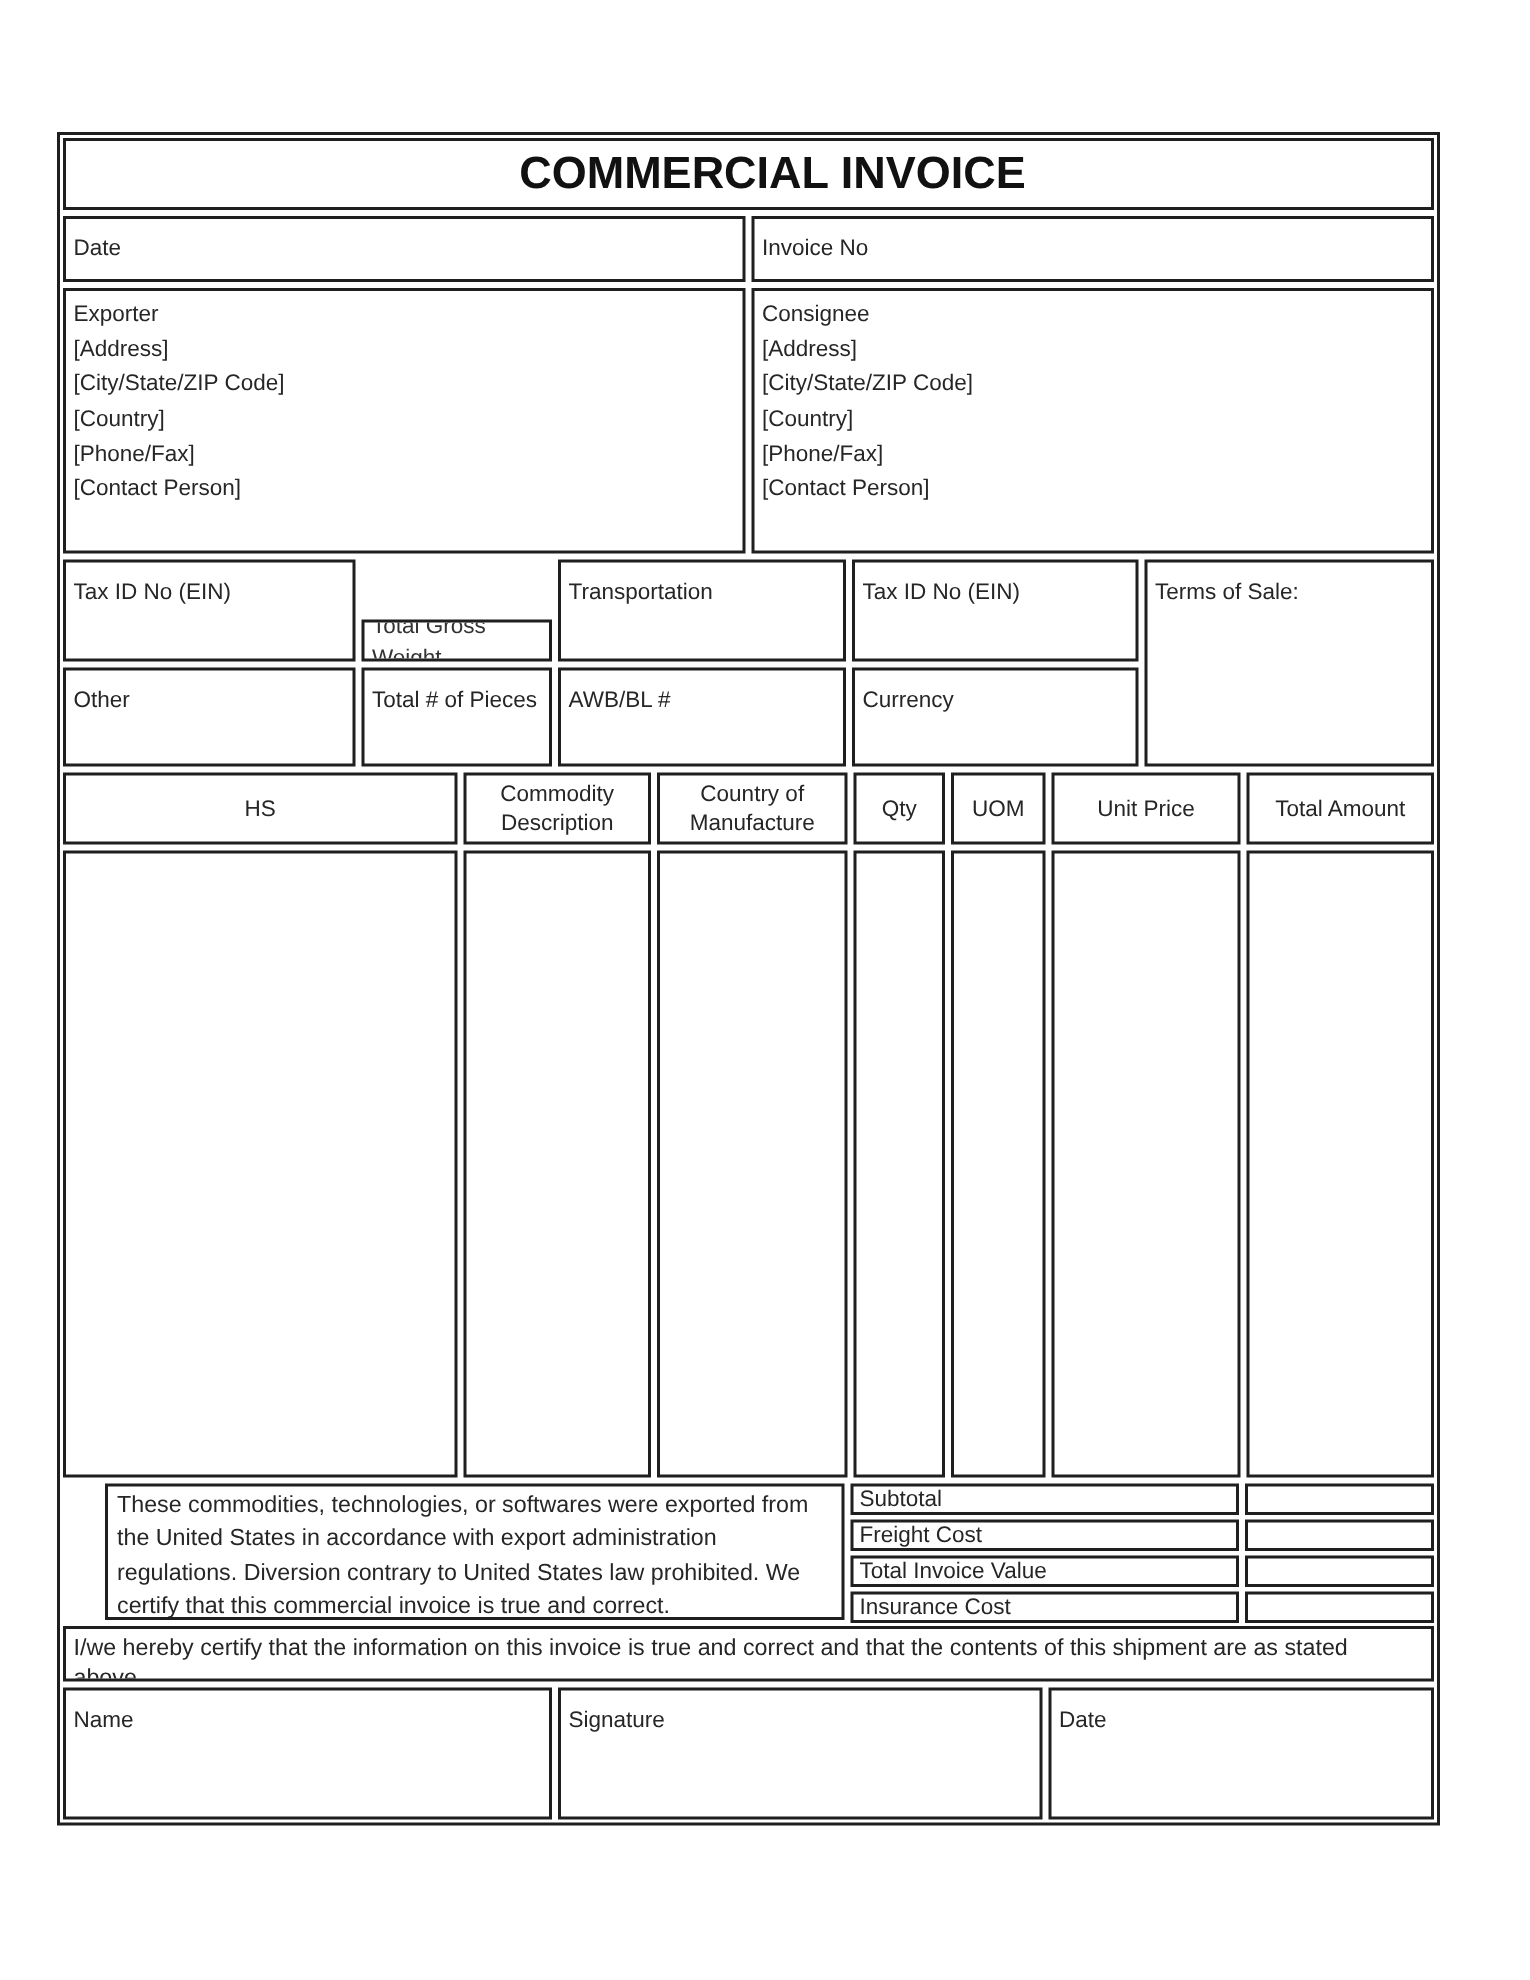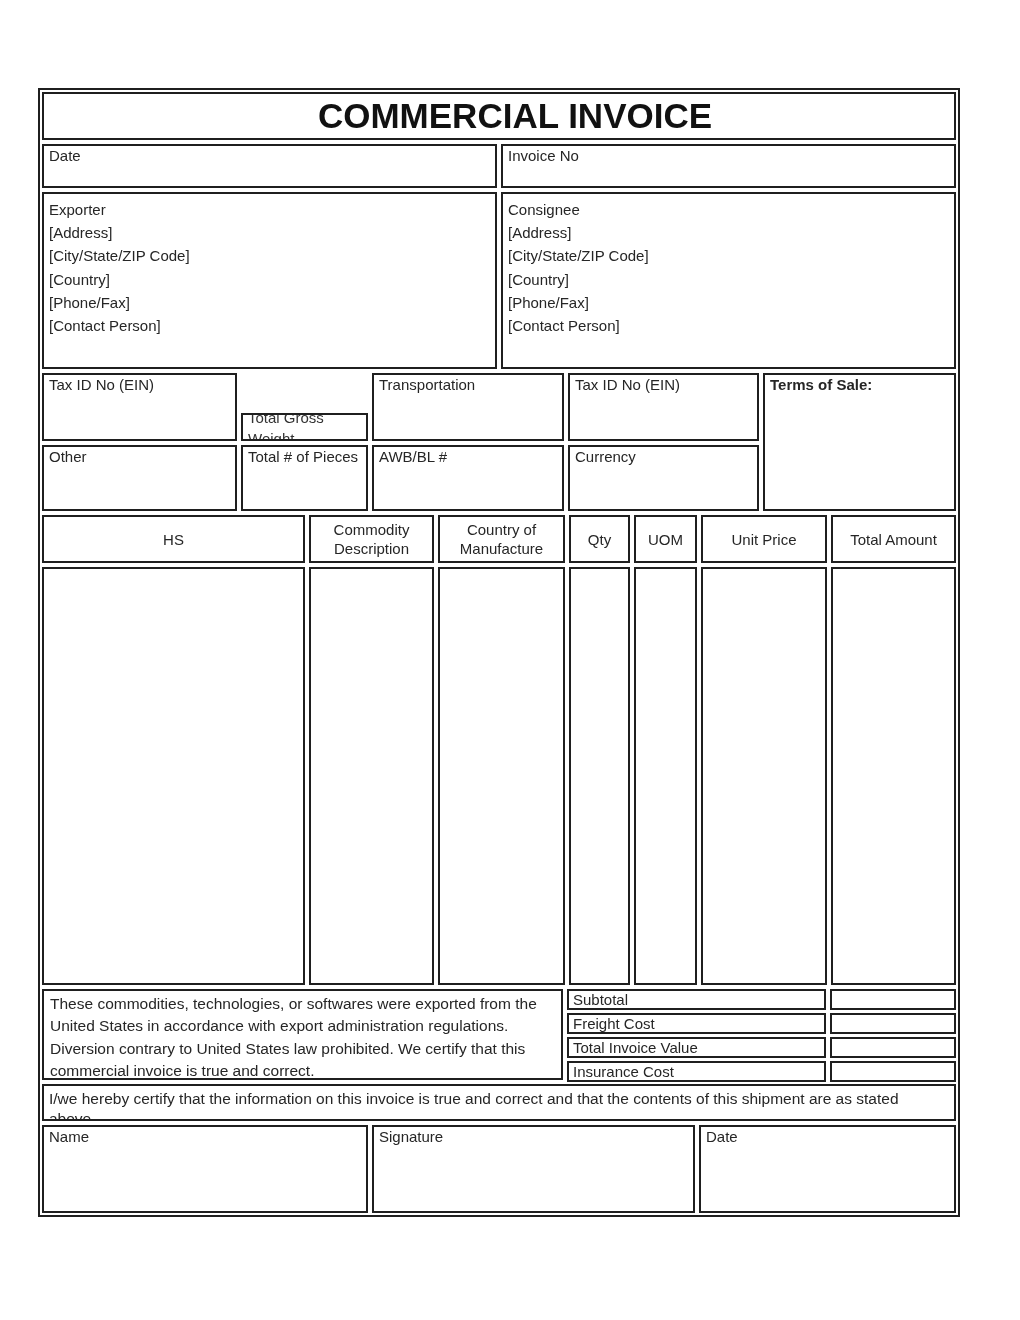--- a/index.html
+++ b/index.html
@@ -15,67 +15,67 @@
   .form {
     position: absolute; left: 38px; top: 88px; width: 922px;
     border: 2px solid #1f1f1f;
     padding: 2px;
     background: #fff;
     display: flex; flex-direction: column; gap: 4px;
   }
   .cell {
     border: 2px solid #1f1f1f;
     background: #fff;
-    padding: 0 5px;
+    padding: 10px 5px;
     font-size: 15px;
     line-height: 20px;
     overflow: hidden;
   }
   .row { display: grid; gap: 4px; }
 
   
   .title-cell {
     height: 48px; display: flex; align-items: center; justify-content: center;
     padding: 0;
   }
   .title-text {
-    font-size: 35px; font-weight: 700; color: #111;
+    font-size: 30px; font-weight: 700; color: #111;
     letter-spacing: 0px;
     margin-left: 32px;
   }
 
   
   .row-head { grid-template-columns: 1fr 1fr; }
   .row-head .cell { height: 44px; }
 
   
   .row-parties { grid-template-columns: 1fr 1fr; }
   .row-parties .cell { height: 177px; padding-top: 4px; }
   .party-line { line-height: 23.2px; font-size: 15px; }
 
   
   .row-ship {
     grid-template-columns: 195px 127px 192px 191px 1fr;
     grid-template-rows: 68px 66px;
   }
-  .terms-cell { grid-column: 5; grid-row: 1 / 3; font-weight: bold; }
+  .terms-cell { grid-column: 5; grid-row: 1 / 3; }
   .clip-box { height: 30px; overflow: hidden; }
   .clip-inner { margin-top: -8px; line-height: 21px; font-size: 15px; color: #333; }
 
   
   .row-items { grid-template-columns: 263px 125px 127px 61px 63px 126px 1fr; }
   .row-items .hcell {
     height: 48px; display: flex; align-items: center; justify-content: center;
     text-align: center; padding: 2px 4px; line-height: 19px;
   }
   .row-items .bcell { height: 418px; }
 
   
   .row-decl { grid-template-columns: 521px 1fr; height: 91px; }
-  .decl-cell { height: 91px; padding: 2px 6px; line-height: 22.4px; font-size: 15.5px; }
+  .decl-cell { height: 91px; padding: 2px 6px; line-height: 22.4px; font-size: 15.5px; margin-left: 28px; }
   .totals-col { display: flex; flex-direction: column; gap: 3px; height: 91px; }
   .totals-row { display: grid; grid-template-columns: 259px 1fr; gap: 4px; flex: 1; }
   .totals-row .cell { padding: 0 4px; line-height: 17px; display: flex; align-items: center; }
 
   
   .cert-cell { height: 37px; padding: 3px 5px; font-size: 15.5px; }
 
   
   .row-sign { grid-template-columns: 326px 323px 1fr; }
   .row-sign .cell { height: 88px; }

